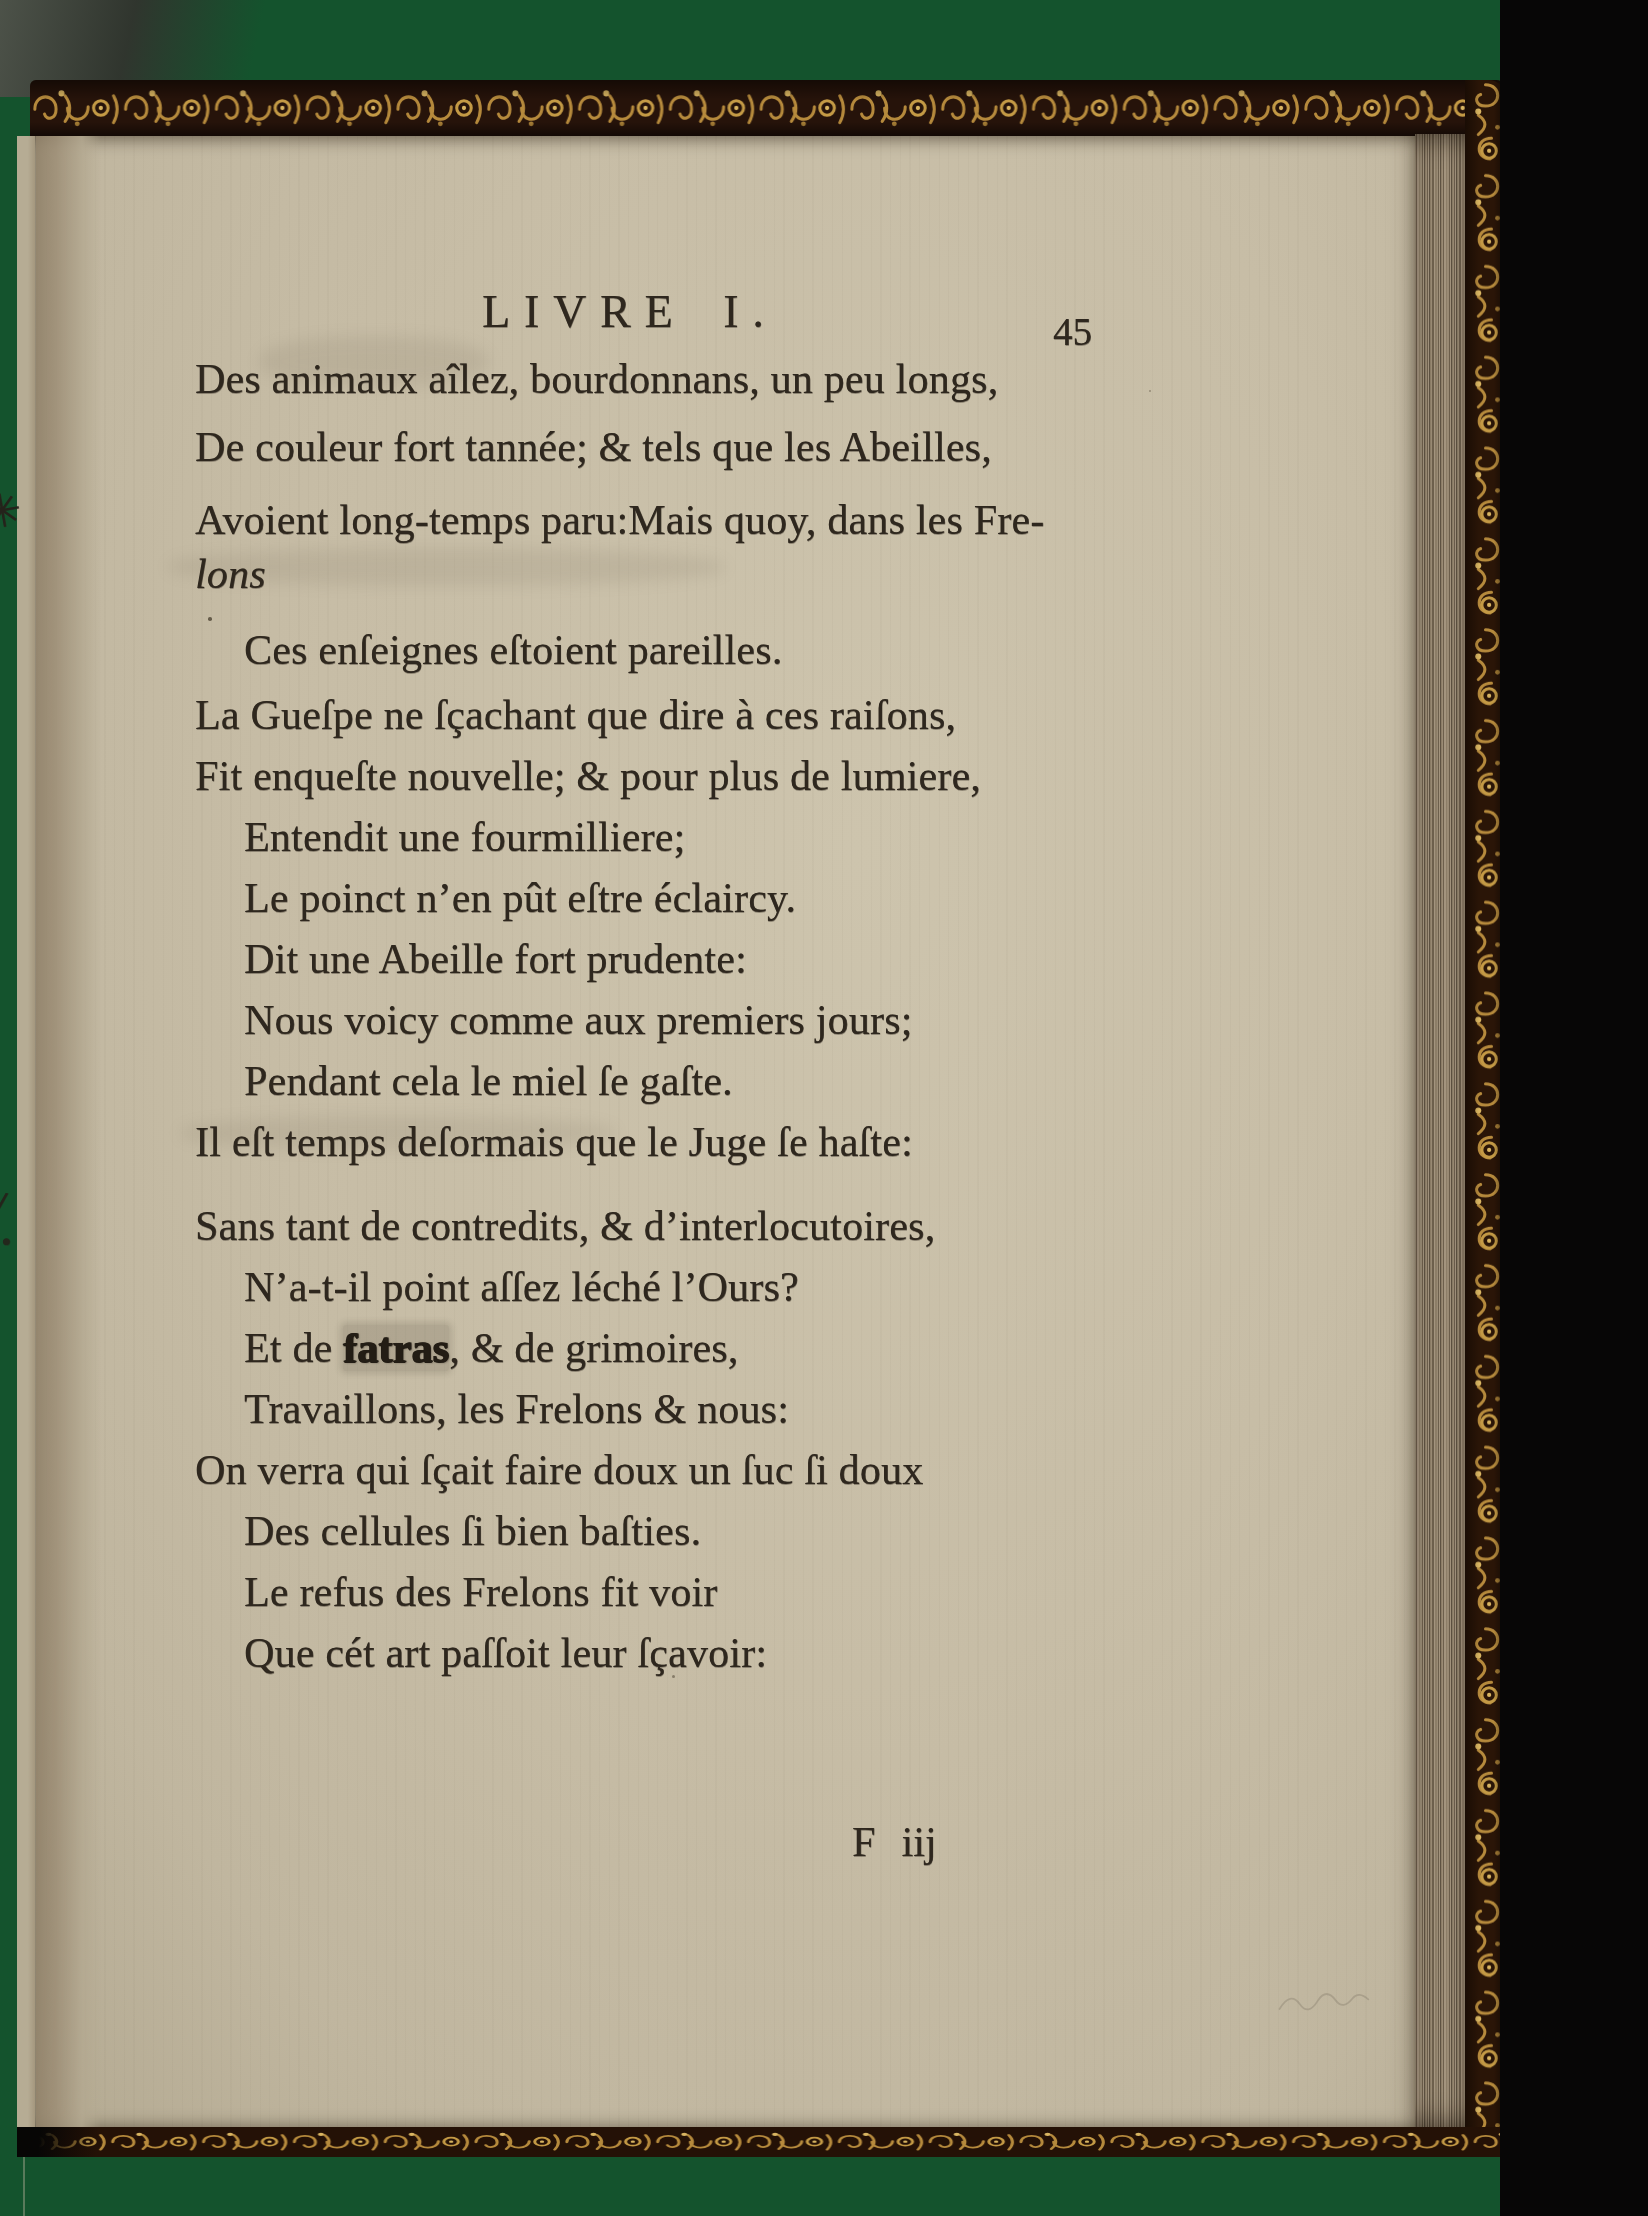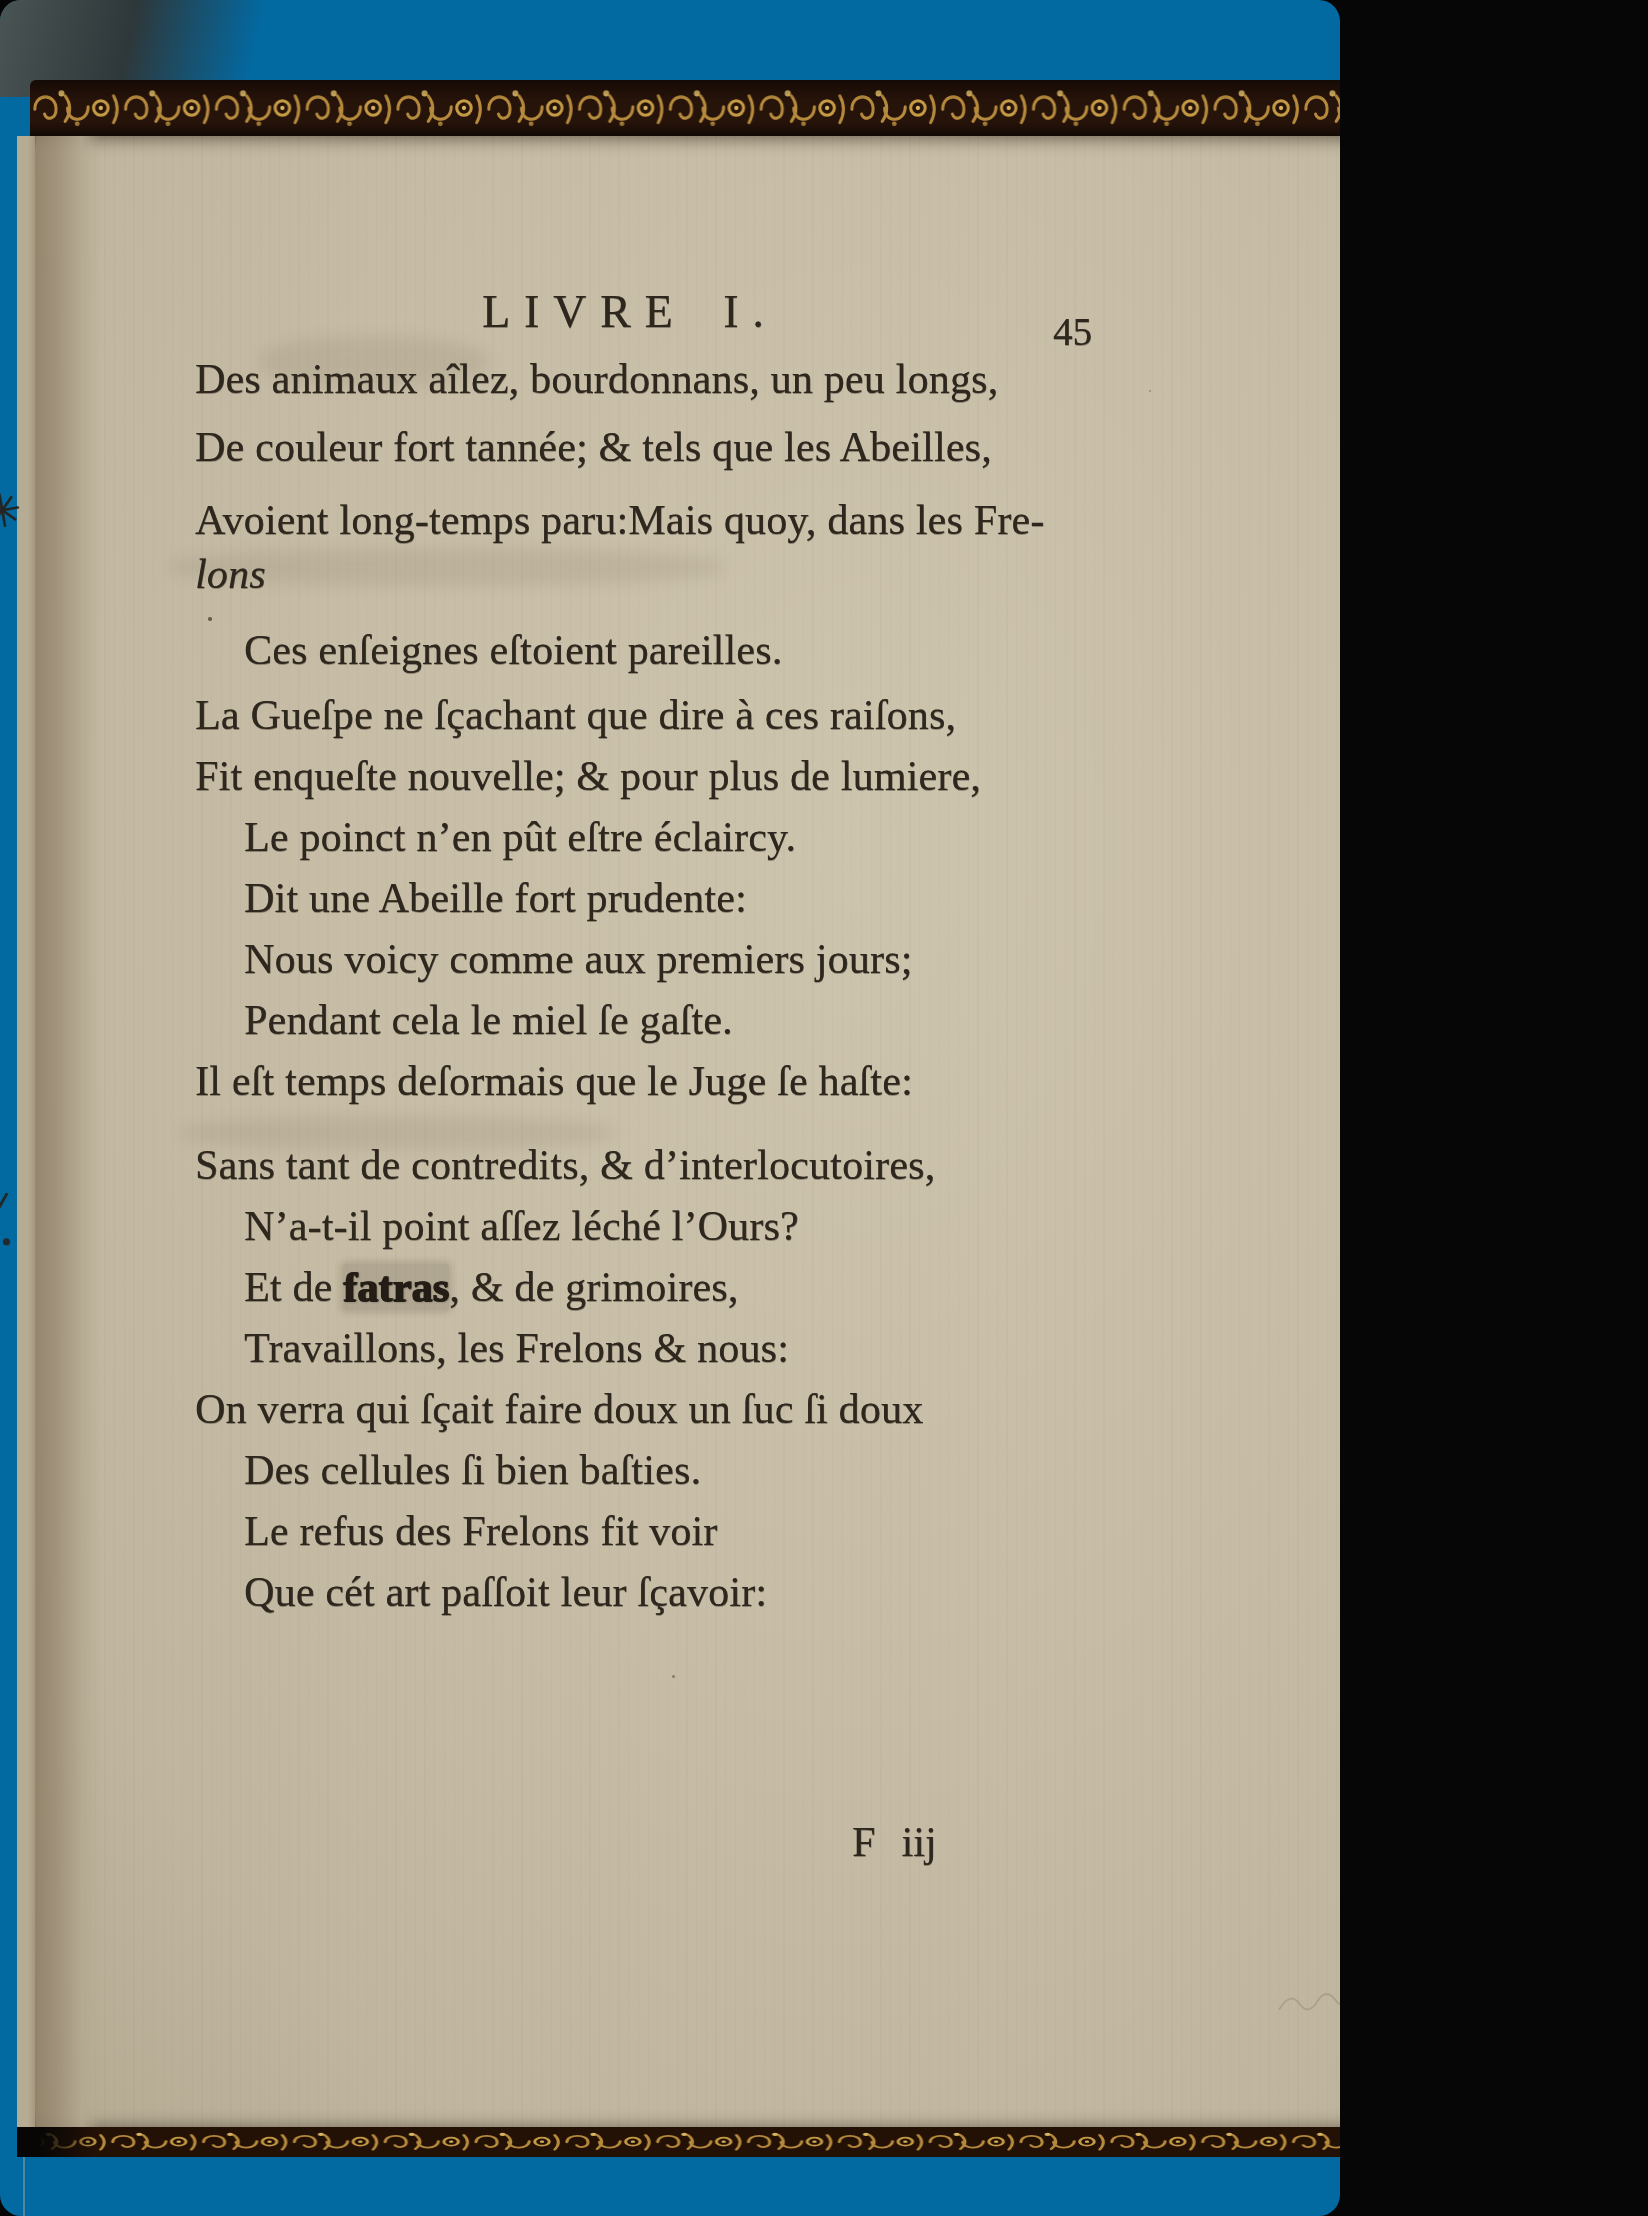--- a/index.html
+++ b/index.html
@@ -1,17 +1,17 @@
 <!DOCTYPE html>
 <html style="font-size:9.7px"><head>
 <meta charset="utf-8">
 <style>
   html,body{margin:0;padding:0;background:#070606;}
-  .stage{position:relative;width:1340px;height:2216px;overflow:hidden;background:#0369a1;
-         font-family:"Liberation Serif","DejaVu Serif",serif;border-radius:21px;}
+  .stage{position:relative;width:1500px;height:2216px;overflow:hidden;background:#14532d;
+         font-family:"Liberation Serif","DejaVu Serif",serif;}
   .corner-glow{position:absolute;left:0;top:0;width:339px;height:97px;
     background:linear-gradient(102deg,#53524c 0%,#33322e 38%,rgba(10,10,9,0) 74%);opacity:.9;}
   .below-line{position:absolute;left:23px;top:2150px;width:1.8px;height:66px;
     background:rgba(186,176,155,.42);filter:blur(0.6px);}
 
   .book{position:absolute;left:17px;top:80px;width:1489px;height:2077px;}
 
   .gilt{position:absolute;overflow:hidden;}
   .gilt-top{left:13.3px;top:0;width:1475px;height:56px;border-radius:6px 8.5px 0 0;}
   .gilt-right{right:0;top:0;width:41px;height:2077px;border-radius:0 18px 18px 0;}
@@ -168,20 +168,21 @@
       <div class="folio">45</div>
 
       <div class="poem">
           <div class="line indent-0">Des animaux aîlez, bourdonnans, un peu longs,</div>
           <div class="line indent-0" style="margin-top: 7.3px;">De couleur fort tannée; &amp; tels que les Abeilles,</div>
           <div class="line indent-0" style="margin-top: 12px;">Avoient long-temps paru:Mais quoy, dans les Fre-</div>
           <div class="line indent-1" style="margin-top: -7.3px; font-style: italic;">lons</div>
           <div class="line indent-2" style="margin-top: 14.5px; font-family: Liberation Serif, serif;">Ces enſeignes eſtoient pareilles.</div>
           <div class="line indent-0" style="margin-top: 4.8px;">La Gueſpe ne ſçachant que dire à ces raiſons,</div>
           <div class="line indent-0">Fit enqueſte nouvelle; &amp; pour plus de lumiere,</div>
+          <div class="line indent-2">Entendit une fourmilliere;</div>
           <div class="line indent-2">Le poinct n’en pût eſtre éclaircy.</div>
           <div class="line indent-2">Dit une Abeille fort prudente:</div>
           <div class="line indent-2">Nous voicy comme aux premiers jours;</div>
           <div class="line indent-2">Pendant cela le miel ſe gaſte.</div>
           <div class="line indent-0">Il eſt temps deſormais que le Juge ſe haſte:</div>
           <div class="line indent-0" style="margin-top: 23px;">Sans tant de contredits, &amp; d’interlocutoires,</div>
           <div class="line indent-2">N’a-t-il point aſſez léché l’Ours?</div>
           <div class="line indent-2"><span>Et de </span><span class="blot">fatras</span><span>, &amp; de grimoires,</span></div>
           <div class="line indent-2">Travaillons, les Frelons &amp; nous:</div>
           <div class="line indent-0">On verra qui ſçait faire doux un ſuc ſi doux</div>

